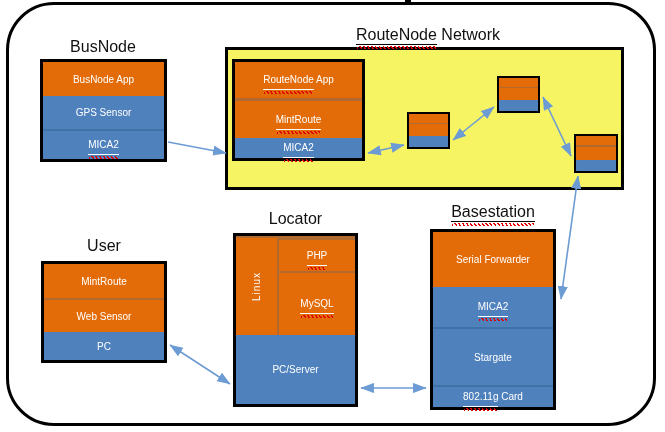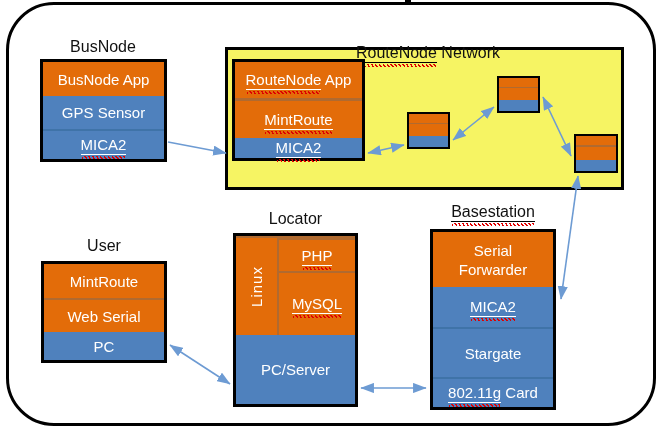--- a/index.html
+++ b/index.html
@@ -5,21 +5,21 @@
   html,body{margin:0;padding:0;background:#fff;}
   .canvas{position:relative;width:665px;height:432px;background:#fff;overflow:hidden;
           font-family:"Liberation Sans", sans-serif;}
   .outer-frame{position:absolute;left:6px;top:2px;width:650px;height:424px;
                border:3px solid #000;border-radius:48px;box-sizing:border-box;background:#fff;}
   .artifact{position:absolute;left:405px;top:0;width:6px;height:5px;background:#000;}
 
   .title{position:absolute;text-align:center;font-size:16px;color:#111;white-space:nowrap;}
   .region{position:absolute;box-sizing:border-box;border:3px solid #000;background:var(--yellow);}
   .stack{position:absolute;box-sizing:border-box;border:3px solid #000;display:flex;flex-direction:column;}
-  .cell{display:flex;align-items:center;justify-content:center;color:#fff;font-size:15px;
+  .cell{display:flex;align-items:center;justify-content:center;color:#fff;font-size:10px;
         box-sizing:border-box;text-align:center;line-height:19px;}
   .orange{background:var(--orange);}
   .blue{background:var(--blue);}
   .hdiv-or{height:3px;background:var(--divider_orange);flex:none;}
   .hdiv-or2{height:2px;background:var(--divider_orange);flex:none;}
   .hdiv-bl{height:2px;background:var(--divider_blue);flex:none;}
   .vdiv-or{width:2px;background:var(--divider_orange);flex:none;}
 
   .midrow{display:flex;flex-direction:row;flex:none;}
   .subcol{display:flex;flex-direction:column;flex:1;}
@@ -46,21 +46,21 @@
 <body>
 
 <div class="canvas">
 
   <div class="outer-frame"></div>
   <div class="artifact"></div>
 
   <div class="region" style="left:225px;top:47px;width:399px;height:143px"></div>
 
   <div class="title" style="left:40px;top:38px;width:126px"><span>BusNode</span></div>
-  <div class="title" style="left:328px;top:44px;width:200px"><span class="ul-b sq">RouteNode</span><span> Network</span></div>
+  <div class="title" style="left:328px;top:26px;width:200px"><span class="ul-b sq">RouteNode</span><span> Network</span></div>
   <div class="title" style="left:41px;top:237px;width:126px"><span>User</span></div>
   <div class="title" style="left:233px;top:210px;width:125px"><span>Locator</span></div>
   <div class="title" style="left:430px;top:203px;width:126px"><span class="ul-b sq">Basestation</span></div>
 
   <div class="stack" style="left:40px;top:59px;width:127px;height:103px">
     <div class="cell orange" style="flex:none;height:34px">
       <span>BusNode App</span>
       </div>
     <div class="cell blue" style="flex:none;height:33px">
       <span>GPS Sensor</span>
@@ -102,21 +102,21 @@
     <div class="m-or" style="flex:37"></div>
     <div class="m-bl" style="flex:32"></div>
   </div>
 
   <div class="stack" style="left:41px;top:261px;width:126px;height:102px">
     <div class="cell orange" style="flex:none;height:34px">
       <span>MintRoute</span>
       </div>
     <div class="hdiv-or2"></div>
     <div class="cell orange" style="flex:none;height:32px">
-      <span>Web Serial</span>
+      <span>Web Sensor</span>
       </div>
     <div class="cell blue" style="flex:1">
       <span>PC</span>
       </div>
   </div>
 
   <div class="stack" style="left:233px;top:233px;width:125px;height:174px">
     <div class="hdiv-or2"></div>
     <div class="midrow" style="height:97px">
       <div class="linux-col orange cell">
@@ -140,21 +140,21 @@
   </div>
 
   <div class="stack" style="left:430px;top:229px;width:126px;height:181px">
     <div class="cell orange serial-cell" style="flex:none;height:55px">
       <span>Serial Forwarder</span>
       </div>
     <div class="cell blue" style="flex:none;height:40px">
       <span class="ul-w sq">MICA2</span>
       </div>
     <div class="hdiv-bl"></div>
-    <div class="cell blue" style="flex:none;height:48px">
+    <div class="cell blue" style="flex:none;height:56px">
       <span>Stargate</span>
       </div>
     <div class="hdiv-bl"></div>
     <div class="cell blue" style="flex:1">
       <span><span class="ul-w sq">802.11g</span><span> Card</span></span>
       </div>
   </div>
 
   <svg class="connectors" width="665" height="432" viewBox="0 0 665 432">
     <defs>

